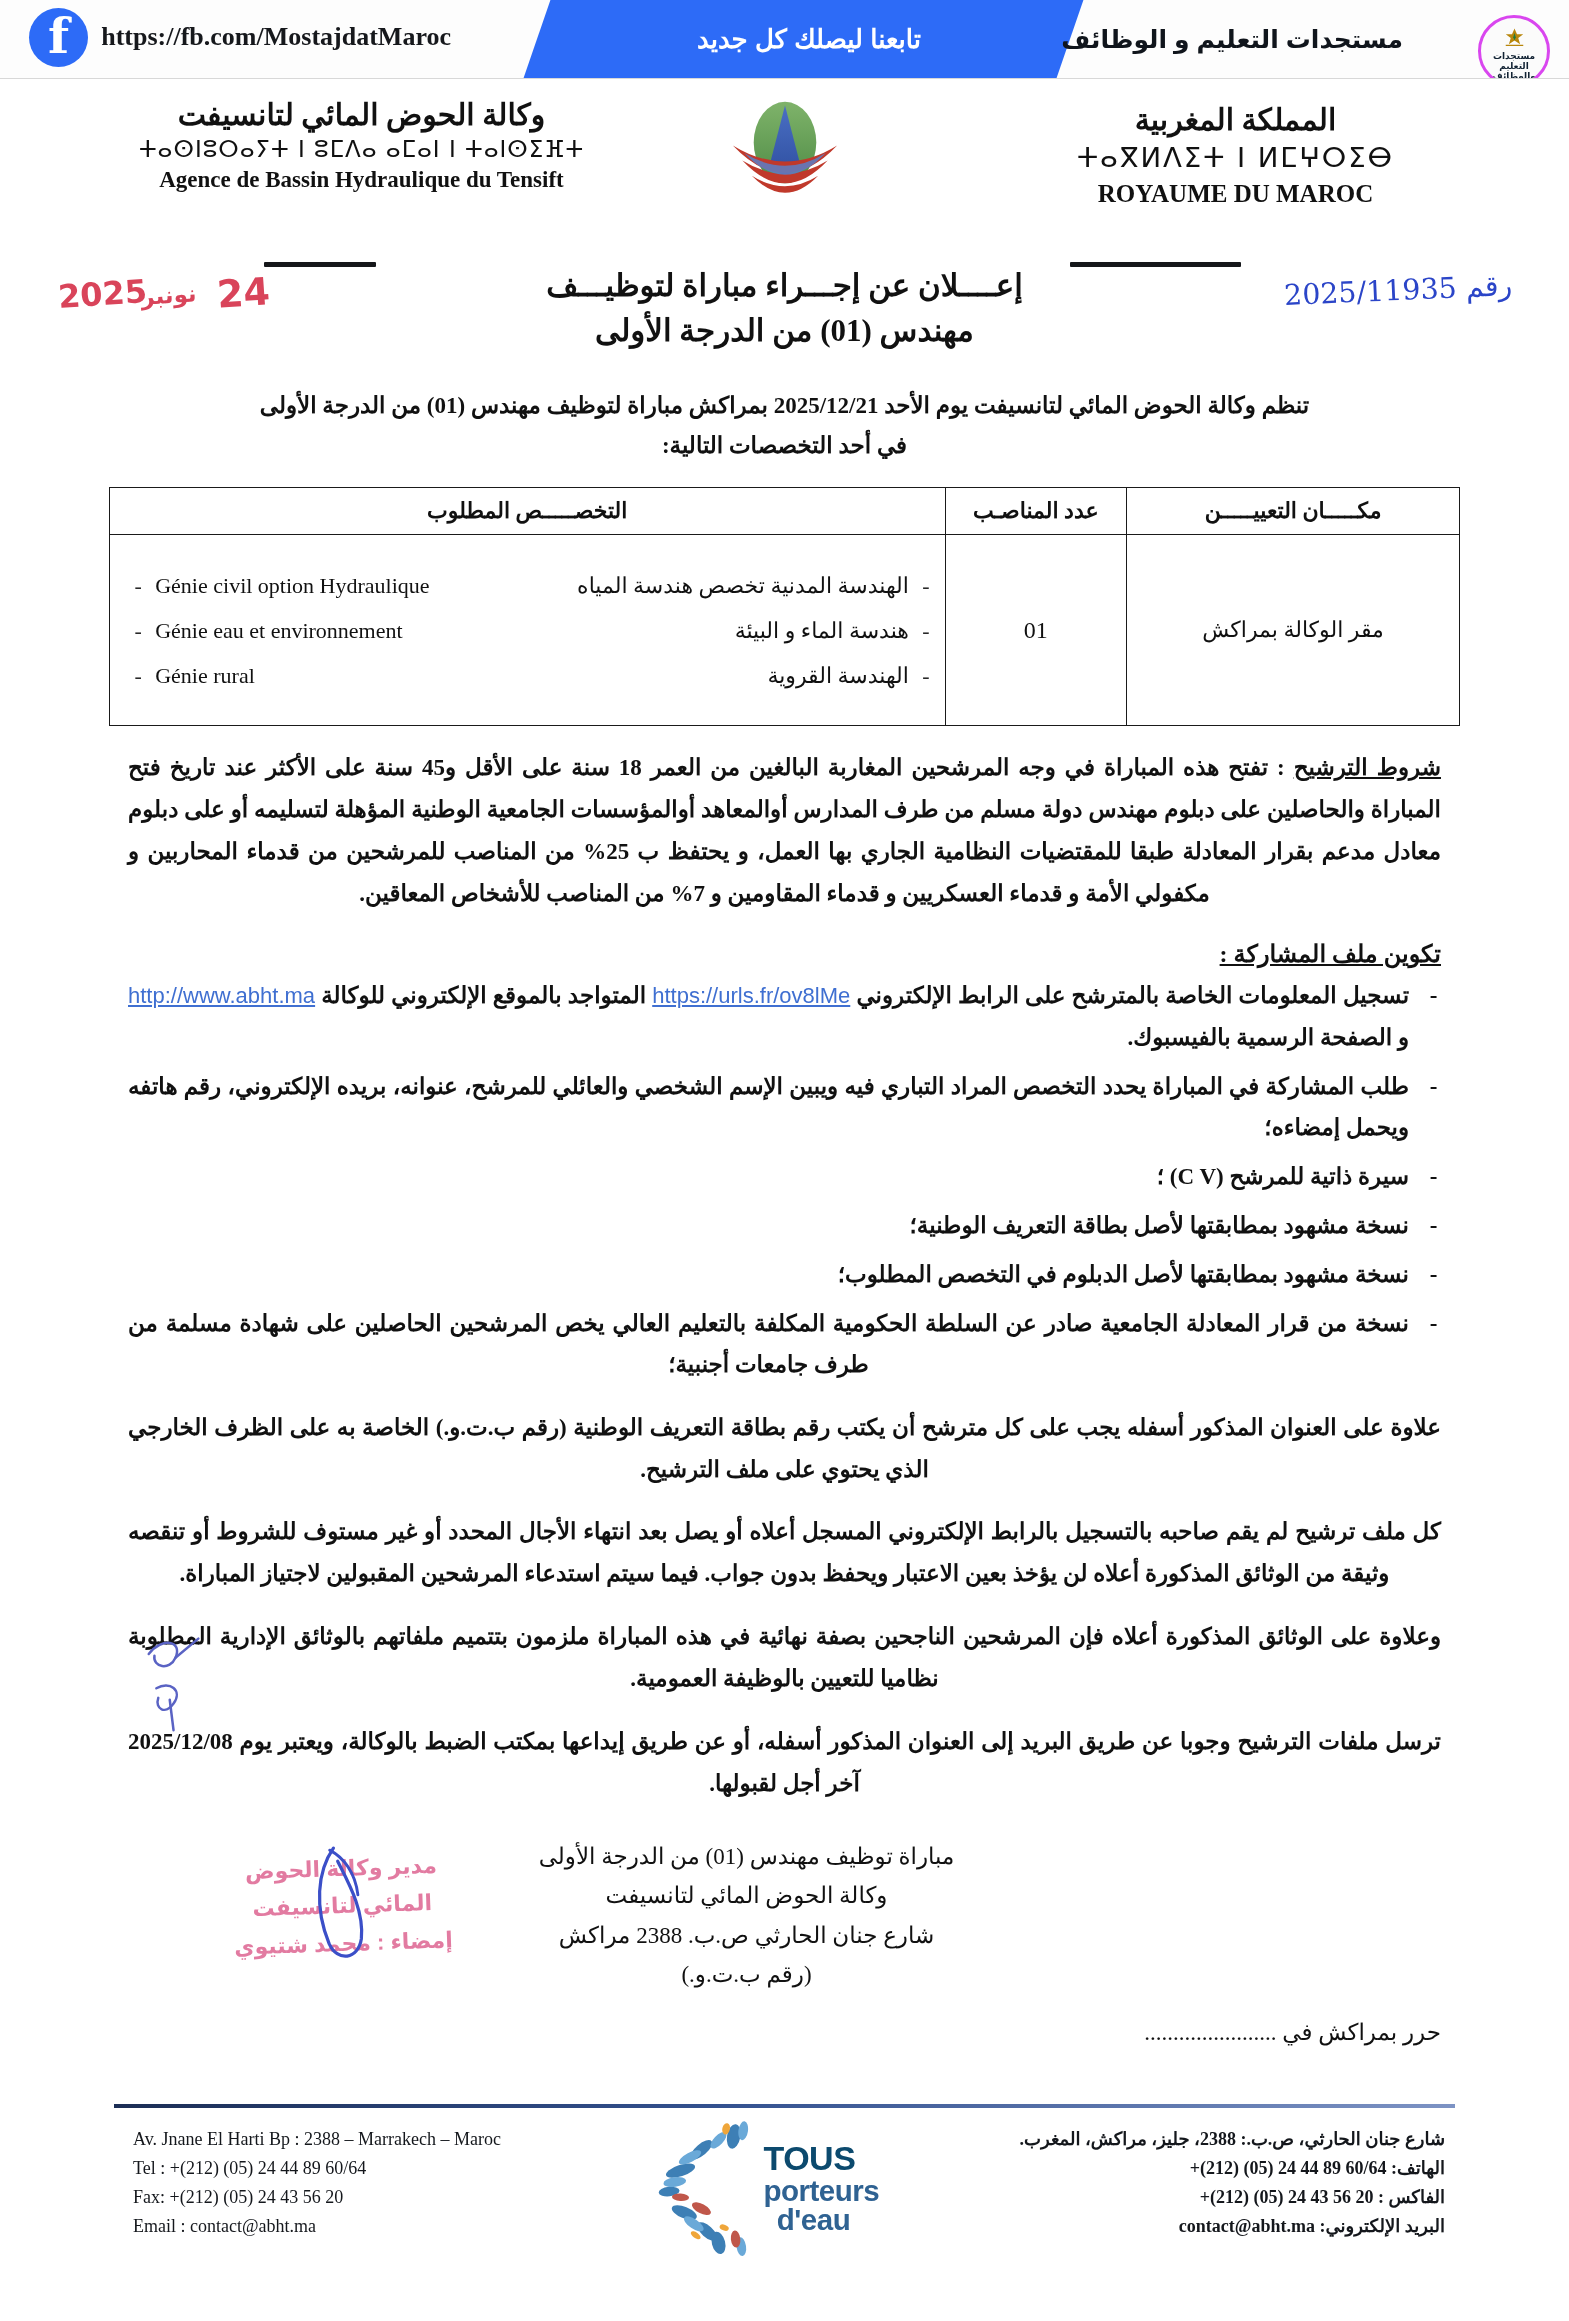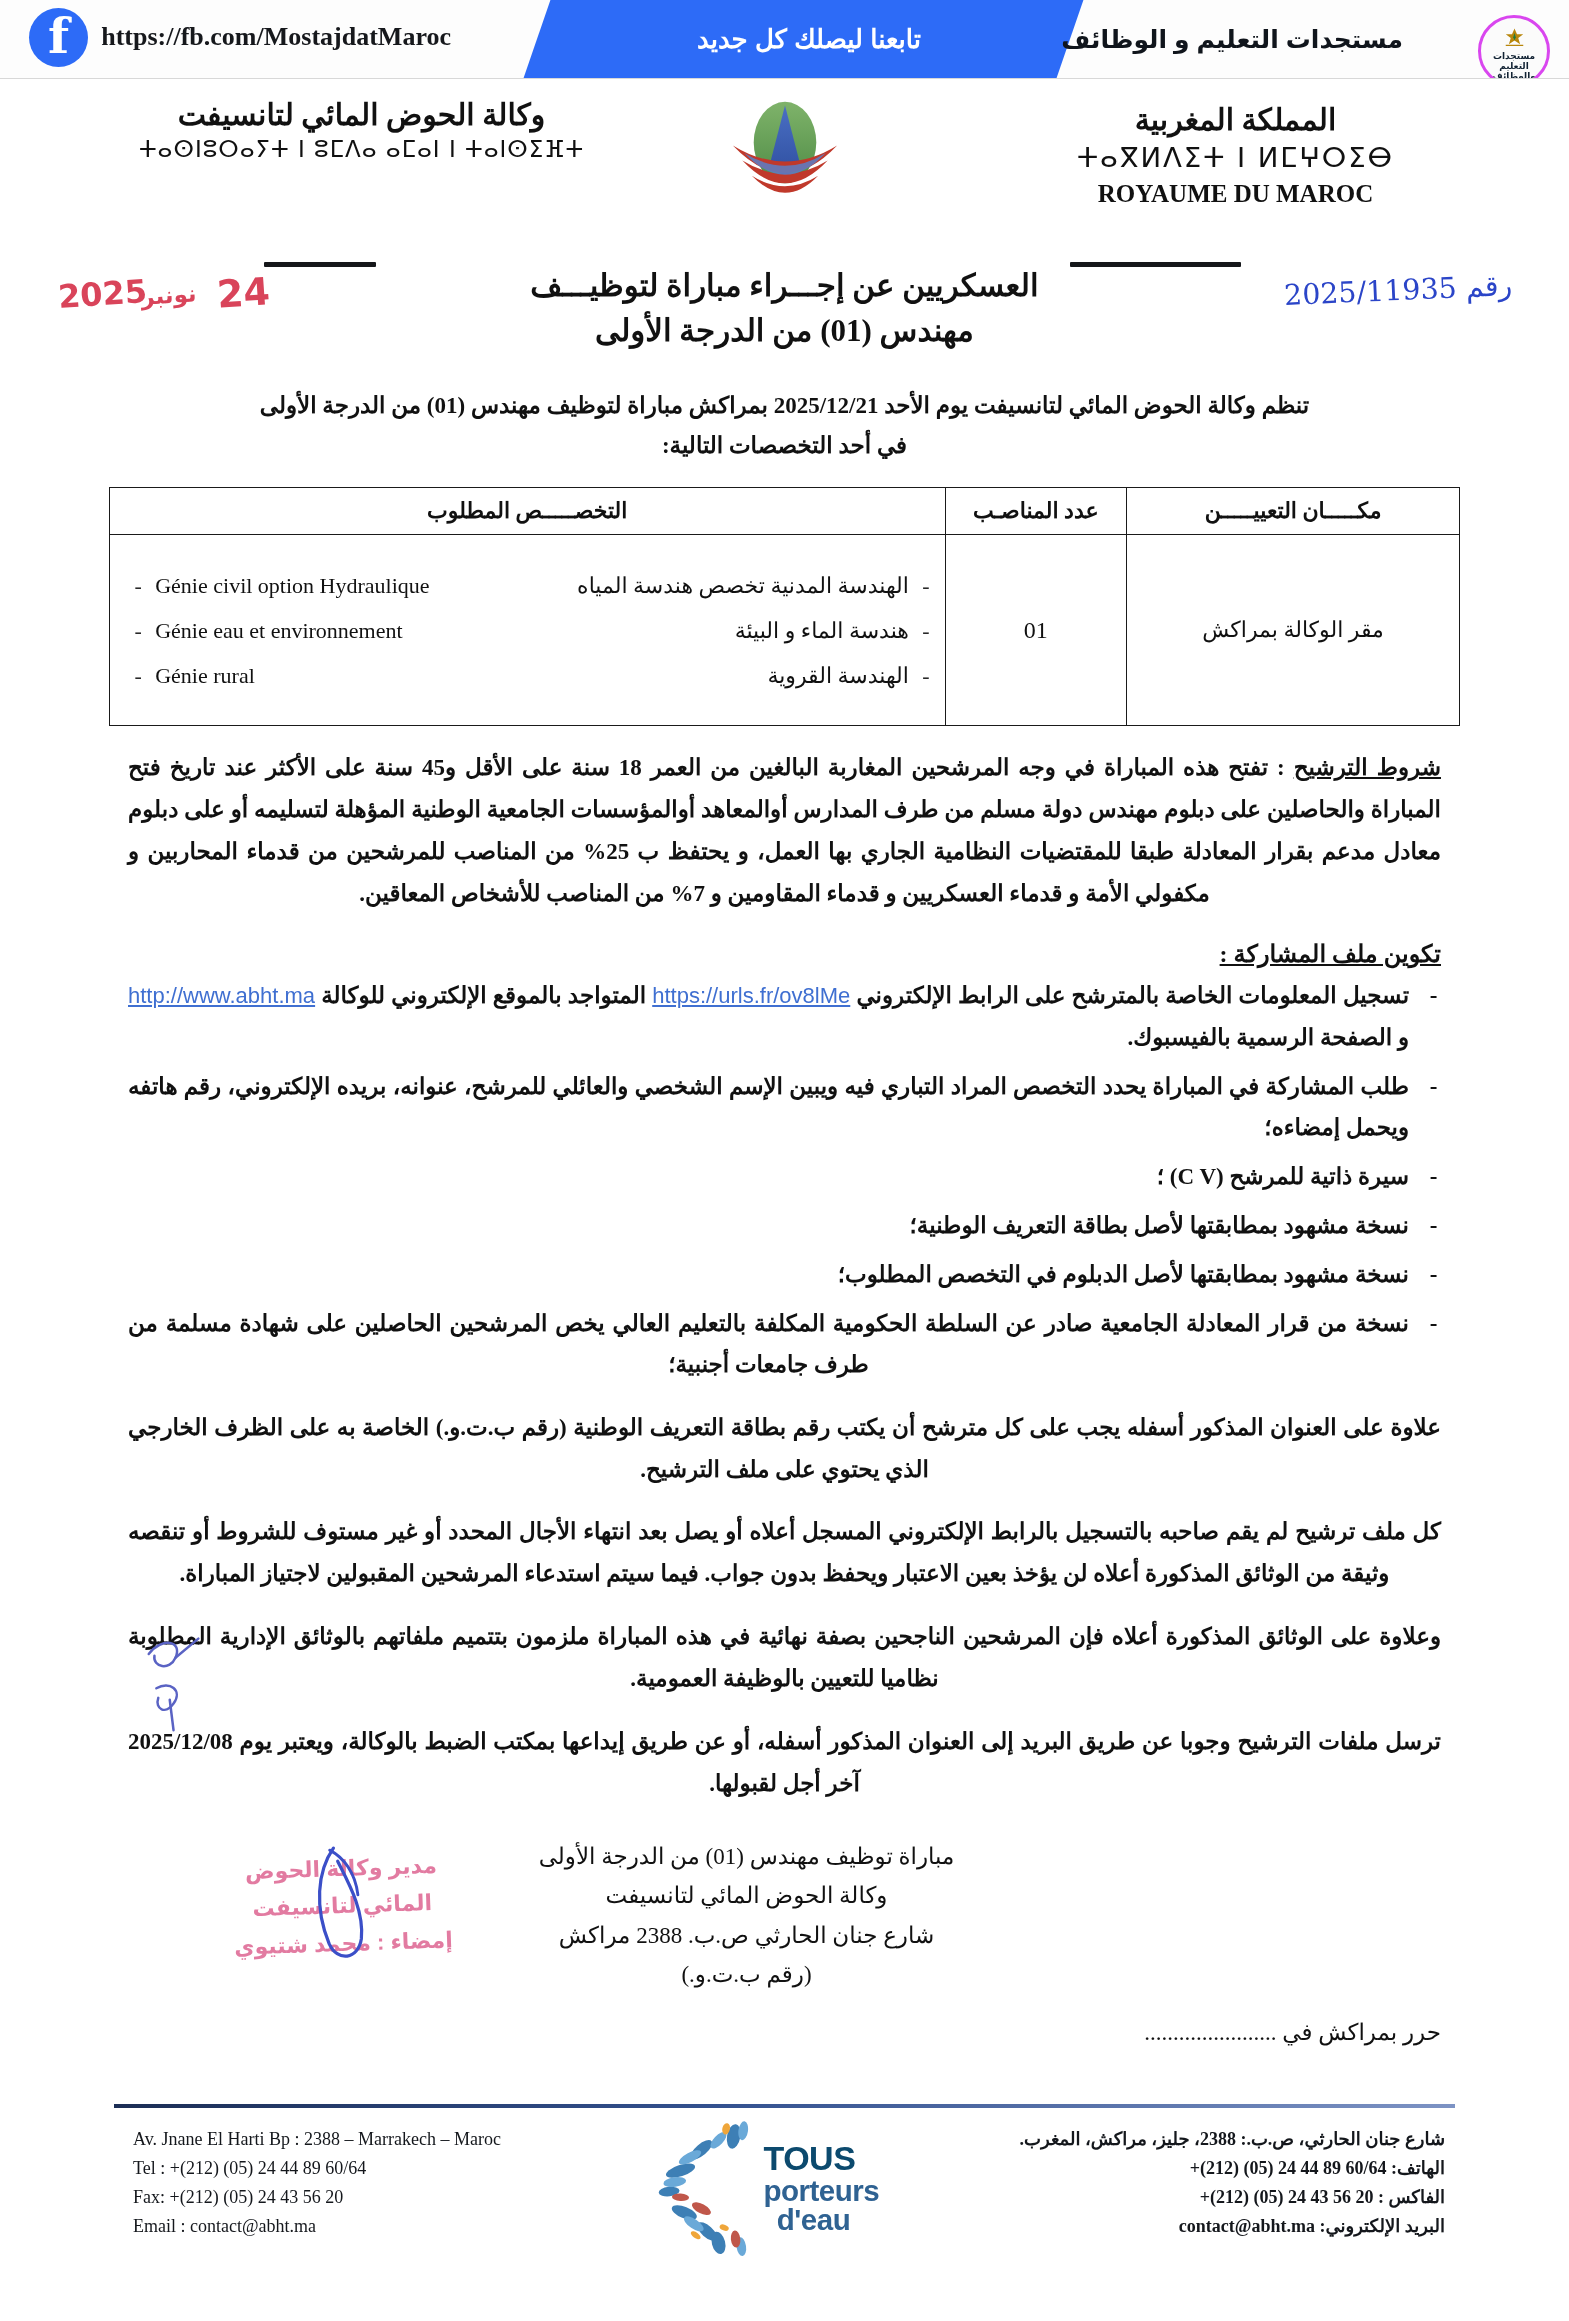--- a/index.html
+++ b/index.html
@@ -237,20 +237,21 @@
       <div class="bl">والوظائف</div>
     </div>
   </div>
 
   <div class="doc">
 
     <div class="head">
       <div class="head-left">
         <div class="ar">وكالة الحوض المائي لتانسيفت</div>
         <div class="tif">ⵜⴰⵙⵏⵓⵔⴰⵢⵜ ⵏ ⵓⵎⴷⴰ ⴰⵎⴰⵏ ⵏ ⵜⴰⵏⵙⵉⴼⵜ</div>
+        <div class="fr">Agence de Bassin Hydraulique du Tensift</div>
       </div>
 
       <svg class="crest-logo" viewBox="0 0 170 115">
         <defs>
           <linearGradient id="gleaf" x1="0" y1="0" x2="0" y2="1">
             <stop offset="0%" stop-color="#7fb36a"></stop>
               <stop offset="100%" stop-color="#4f8c46"></stop>
           </linearGradient>
           <linearGradient id="gdrop" x1="0" y1="0" x2="0" y2="1">
             <stop offset="0%" stop-color="#4a6fc4"></stop>
@@ -276,21 +277,21 @@
     </div>
 
     <div class="hw-date">
       <span class="d">24</span>
       <span class="m">نونبر</span>
       <span class="y">2025</span>
     </div>
     <div class="hw-ref">رقم 2025/11935</div>
 
     <div class="title">
-      <div class="l1">العسكريين عن إجـــراء مباراة لتوظيـــف</div>
+      <div class="l1">إعــــلان عن إجـــراء مباراة لتوظيـــف</div>
       <div class="l2">مهندس (01) من الدرجة الأولى</div>
     </div>
 
     <div class="intro">
       <span>تنظم وكالة الحوض المائي لتانسيفت يوم الأحد 2025/12/21 بمراكش مباراة لتوظيف مهندس (01) من الدرجة الأولى</span>
       <br>
       <span>في أحد التخصصات التالية:</span>
     </div>
 
     <table class="spec">

